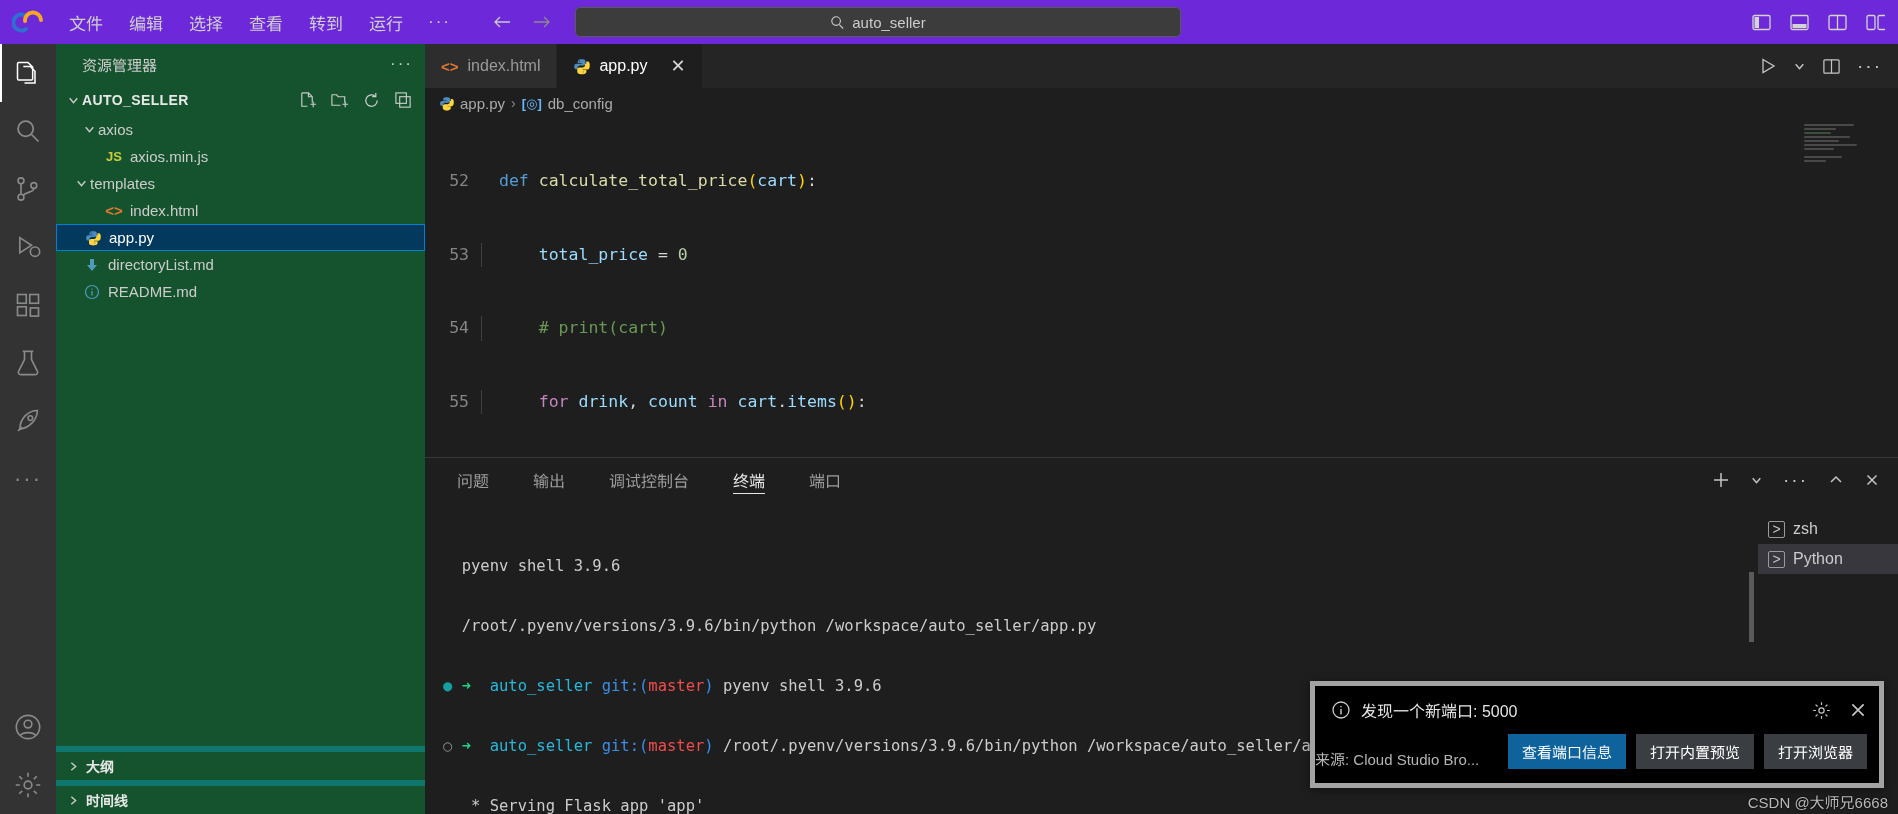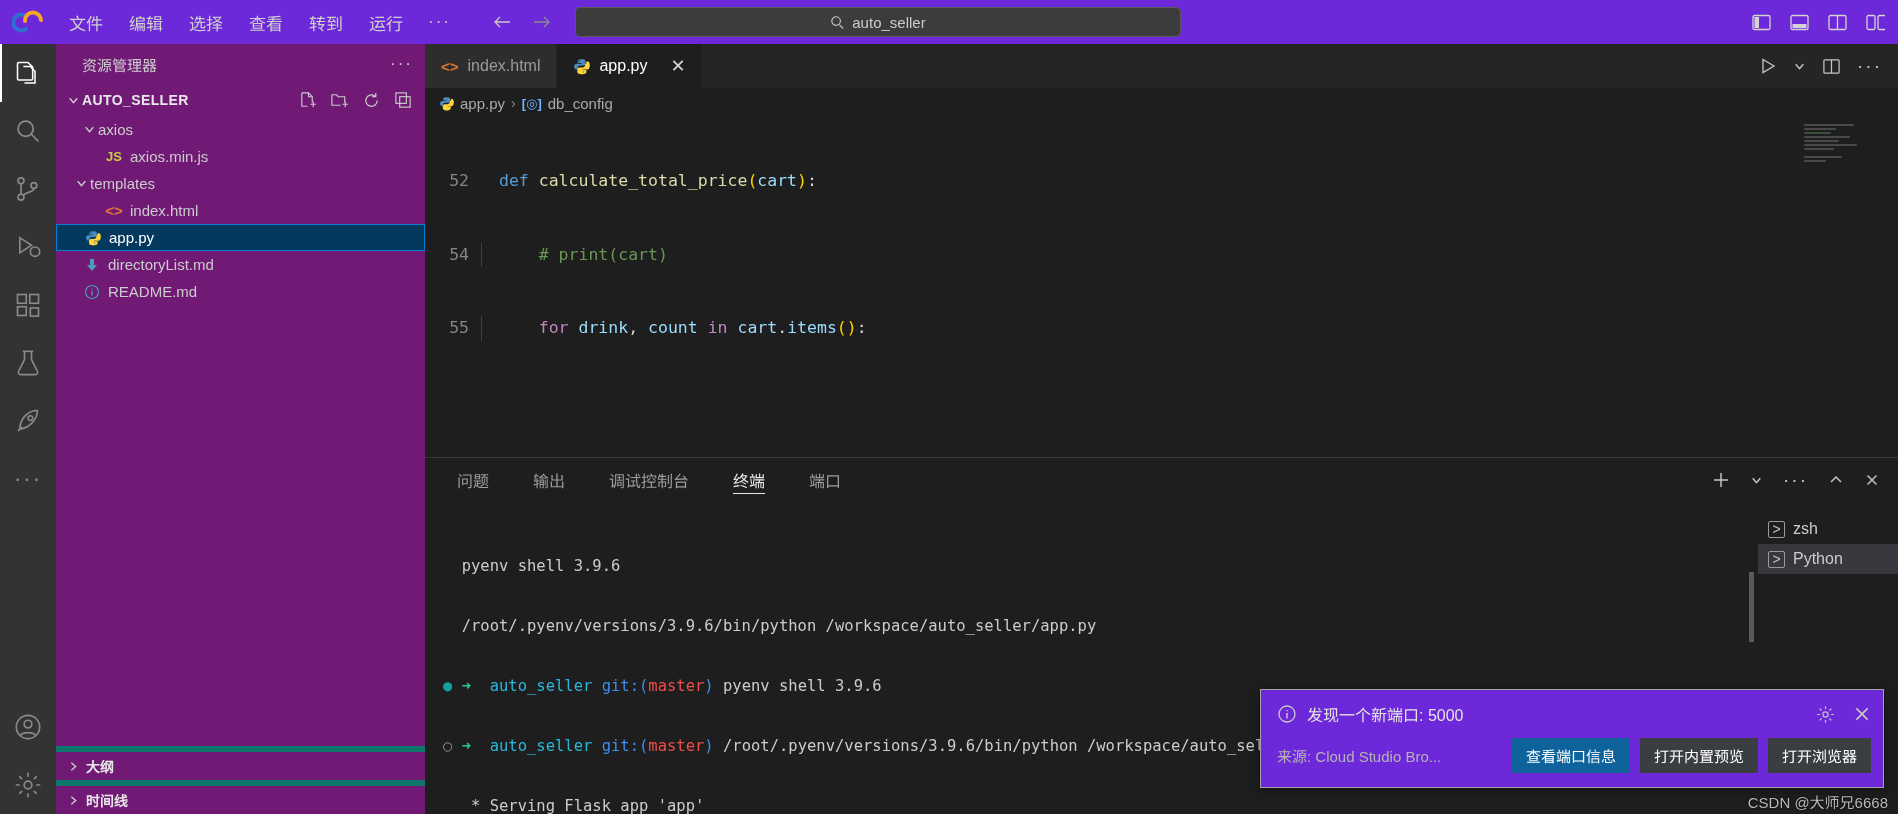--- a/index.html
+++ b/index.html
@@ -44,21 +44,21 @@
   }
   .act { height: 58px; width: 56px; display: flex; align-items: center; justify-content: center;
          color: #888a8c; position: relative; }
   .act.active { color: #ffffff; }
   .act.active::before {
     content:""; position:absolute; left:0; top:0; bottom:0; width:2px; background:#ffffff;
   }
   .act-bottom { margin-top: auto; }
 
   
-  .sidebar { width: 369px; background: #701a75; flex: 0 0 369px; display: flex; flex-direction: column; }
+  .sidebar { width: 369px; background: #14532d; flex: 0 0 369px; display: flex; flex-direction: column; }
   .sb-header {
     height: 40px; display: flex; align-items: center; justify-content: space-between;
     padding: 0 12px 0 26px; color: #cccccc; font-size: 15px;
   }
   .sb-header .dots { letter-spacing: 2px; font-size: 17px; color: #cccccc; }
   .sect-root {
     height: 32px; display: flex; align-items: center; padding-left: 8px;
     font-size: 14px; font-weight: bold; color: #e7e7e7; letter-spacing: .4px;
   }
   .sect-root .acts { margin-left: auto; display: flex; gap: 13px; padding-right: 12px; }
@@ -139,27 +139,27 @@
   .term-scroll { position: absolute; right: 4px; top: 70px; width: 5px; height: 70px; background: #5a5a5a; }
   .termlist {
     width: 140px; flex: 0 0 140px; padding-top: 12px; background:#1e1e1e;
   }
   .tl-item { height: 30px; display: flex; align-items: center; gap: 8px; font-size: 16px; color: #cccccc; padding-left: 10px; }
   .tl-item.active { background: #37373d; }
   .tl-ico { color: #c5c5c5; font-size: 14px; border:1px solid #9a9a9a; border-radius:2px; width:17px; height:17px; display:inline-flex; align-items:center; justify-content:center;}
 
   
   .notif {
-    position: absolute; right: 14px; bottom: 26px; width: 624px; background: #6d28d9;
-    border: 1px solid #a3a3a3; box-shadow: 0 2px 10px rgba(0,0,0,.45); z-index: 50;
+    position: absolute; right: 14px; bottom: 26px; width: 574px; background: #000000;
+    border: 5px solid #a3a3a3; box-shadow: 0 2px 10px rgba(0,0,0,.45); z-index: 50;
   }
   .notif-top { display: flex; align-items: center; padding: 12px 12px 10px 16px; gap: 10px; }
   .notif-msg { font-size: 16px; color: #e3e3e3; }
   .notif-top .sp { margin-left: auto; display: flex; gap: 18px; color: #c5c5c5; }
-  .notif-bottom { display: flex; align-items: center; padding: 2px 12px 14px 16px; gap: 10px; }
+  .notif-bottom { display: flex; align-items: flex-end; padding: 2px 12px 14px 0; gap: 10px; }
   .notif-src { font-size: 15px; color: #b4b4b4; flex: 0 0 auto; }
   .btn {
     font-size: 15px; padding: 7px 14px; border: none; cursor: pointer;
     font-family: "Liberation Sans", sans-serif; color: #ffffff;
   }
   .btn-primary { background: #0e639c; }
   .btn-secondary { background: #3a3d41; }
   .notif-btns { margin-left: auto; display: flex; gap: 10px; }
 
   .watermark {
@@ -476,20 +476,21 @@
         </span>
         <span>app.py</span>
         <span class="bc-sep">›</span>
         <span class="bc-sym">[◎]</span>
         <span>db_config</span>
       </div>
 
       <div class="code-wrap">
         <div class="code">
           <div class="cl"><span class="ln">52</span><span class="ct"><span class="k">def </span><span class="fn">calculate_total_price</span><span class="br1">(</span><span class="va">cart</span><span class="br1">)</span><span class="pn">:</span></span></div>
+          <div class="cl"><span class="ln">53</span><span class="ct"><span class="ig" style="left:4px"></span>    <span class="va">total_price </span><span class="op">= </span><span class="nu">0</span></span></div>
           <div class="cl"><span class="ln">54</span><span class="ct"><span class="ig" style="left:4px"></span>    <span class="cm"># print(cart)</span></span></div>
           <div class="cl"><span class="ln">55</span><span class="ct"><span class="ig" style="left:4px"></span>    <span class="kc">for </span><span class="va">drink</span><span class="pn">, </span><span class="va">count </span><span class="kc">in </span><span class="va">cart</span><span class="pn">.</span><span class="va">items</span><span class="br1">()</span><span class="pn">:</span></span></div>
           
           
           
           
           
           
           
         </div>

